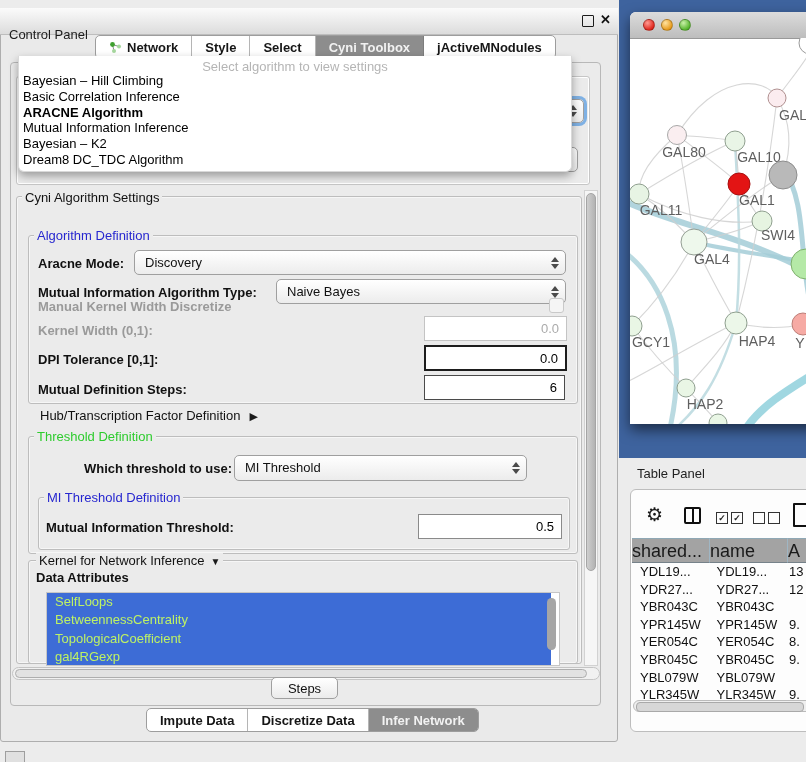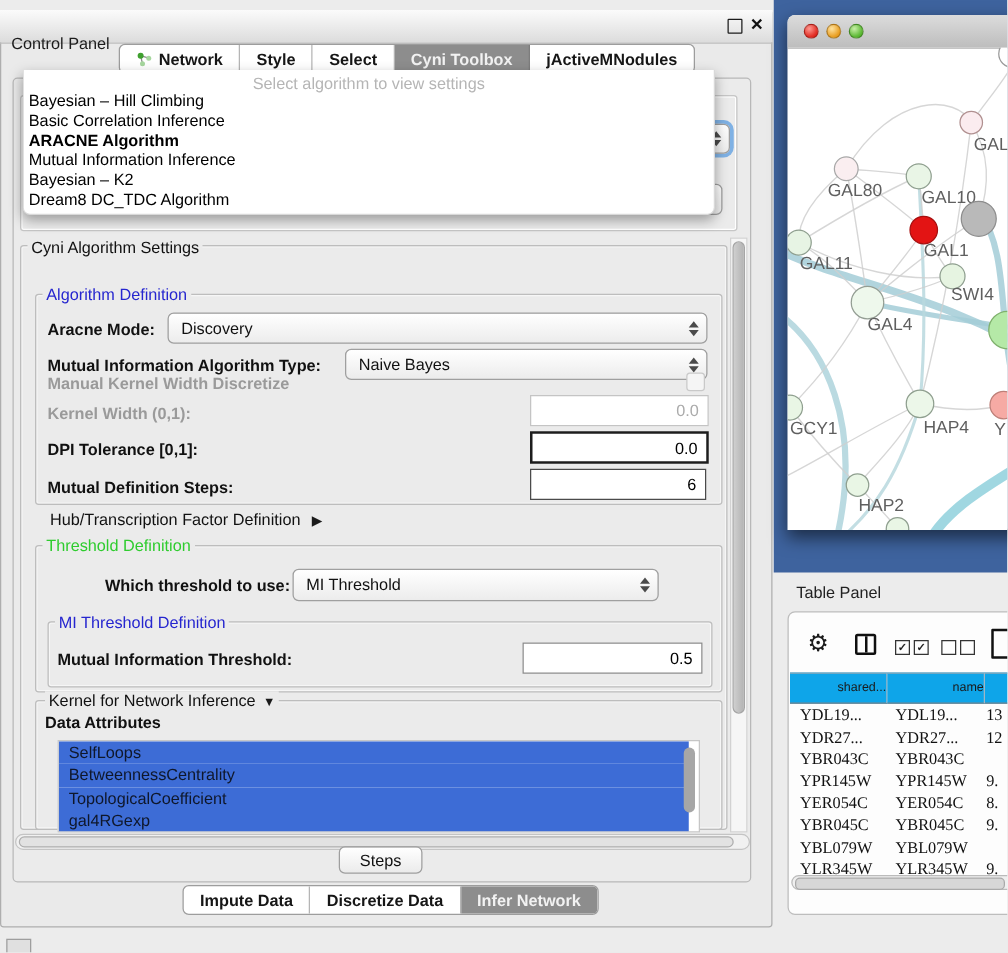--- a/index.html
+++ b/index.html
@@ -38,21 +38,21 @@
   .rowlabel{position:absolute;font-size:13px;font-weight:bold;color:#111;white-space:nowrap;z-index:4;}
   .rowlabel.dis{color:#9a9a9a;}
   .tfield{position:absolute;background:#fff;box-sizing:border-box;z-index:4;}
   .tfield span{position:absolute;right:7px;top:4px;font-size:13px;color:#000;}
   .checkbox{position:absolute;width:13px;height:13px;border:1px solid #c9c9c9;border-radius:3px;background:#f5f5f5;z-index:4;}
   .expander{position:absolute;font-size:13px;color:#111;z-index:4;white-space:nowrap;}
   .arrow-right{display:inline-block;margin-left:9px;font-size:11px;color:#1a1a1a;}
   .arrow-down{display:inline-block;margin-left:6px;font-size:10px;color:#1a1a1a;}
   
   .attrlist{left:46px;top:592px;width:514px;height:74px;background:#fff;border:1px solid #c6c6c6;overflow:hidden;z-index:4;box-sizing:border-box;}
-  .attr-item{position:relative;width:496px;height:18.4px;line-height:18.4px;background:#3d6cd6;color:#0f172a;font-size:13px;padding-left:8px;white-space:nowrap;}
+  .attr-item{position:relative;width:496px;height:18.4px;line-height:18.4px;background:#3d6cd6;color:#bef264;font-size:13px;padding-left:8px;white-space:nowrap;}
   .attr-thumb{position:absolute;right:3px;top:5px;width:9px;height:52px;background:#a6a6a6;border-radius:5px;z-index:5;}
   
   .vscroll{left:584px;top:190px;width:14px;height:476px;background:#f6f6f6;border:1px solid #d2d2d2;box-sizing:border-box;z-index:4;}
   .vthumb{position:absolute;left:1px;top:2px;width:10px;height:378px;border-radius:6px;background:linear-gradient(90deg,#cfcfcf,#b3b3b3);border:1px solid #a5a5a5;box-sizing:border-box;}
   .hscroll{left:12px;top:667px;width:588px;height:13px;background:#f1f1f1;border:1px solid #c4c4c4;border-radius:7px;box-sizing:border-box;z-index:4;}
   .hthumb{position:absolute;left:2px;top:1px;width:572px;height:9px;background:#e2e2e2;border:1px solid #aeaeae;border-radius:5px;box-sizing:border-box;}
   
   .applybtn{left:271px;top:677px;width:67px;height:22px;background:linear-gradient(#ffffff,#ebebeb);border:1px solid #9f9f9f;border-radius:5px;font-size:13px;color:#111;text-align:center;line-height:21px;z-index:4;box-sizing:border-box;}
   .miniicon{left:5px;top:751px;width:18px;height:11px;background:#e0e0e0;border:1px solid #9e9e9e;z-index:2;}
   
@@ -66,24 +66,24 @@
   .netcanvas{position:absolute;left:0;top:26px;width:200px;height:386px;overflow:hidden;}
   
   .tp-title{left:637px;top:466px;font-size:13px;color:#222;z-index:1;}
   .tpanel{left:630px;top:489px;width:200px;height:243px;background:#fdfdfd;border:1px solid #bdbdbd;border-radius:6px;z-index:1;box-sizing:border-box;}
   .gear{left:646px;top:503px;font-size:19px;color:#1a1a1a;z-index:2;}
   .colicon{left:684px;top:507px;width:17px;height:17px;border:2px solid #0f0f0f;border-radius:2px;z-index:2;box-sizing:border-box;}
   .colicon:before{content:"";position:absolute;left:5.5px;top:0;width:2px;height:13px;background:#0f0f0f;}
   .cb{position:absolute;width:10px;height:10px;border:1.5px solid #333;z-index:2;font-size:9px;line-height:10px;text-align:center;color:#222;font-weight:bold;}
   .pageicon{left:793px;top:503px;width:14px;height:20px;border:2px solid #111;border-radius:1px;z-index:2;}
   .thead{left:632px;top:538px;height:25px;display:flex;z-index:2;}
-  .thcell{box-sizing:border-box;background:#0ea5e9;border-top:1px solid #8fa8b5;border-bottom:1px solid #76828a;border-right:1px solid #9fb6c4;font-size:10px;color:#1a1a1a;text-align:right;line-height:24px;}
+  .thcell{box-sizing:border-box;background:#a3a3a3;border-top:1px solid #8fa8b5;border-bottom:1px solid #76828a;border-right:1px solid #9fb6c4;font-size:18px;color:#1a1a1a;text-align:left;line-height:24px;}
   .tbody{left:632px;top:563px;width:200px;height:137px;overflow:hidden;z-index:2;}
   .trow{display:flex;height:17.6px;line-height:17.6px;font-size:13px;color:#111;}
-  .tcell{box-sizing:border-box;padding-left:8px;white-space:nowrap;overflow:hidden;font-family:Liberation Serif, serif;}
+  .tcell{box-sizing:border-box;padding-left:8px;white-space:nowrap;overflow:hidden;}
   .hscroll2{left:633px;top:700px;width:180px;height:12px;background:#efefef;border:1px solid #bbb;border-radius:6px;z-index:3;box-sizing:border-box;}
   .hthumb2{position:absolute;left:2px;top:1px;width:166px;height:8px;background:#d7d7d7;border:1px solid #a9a9a9;border-radius:4px;}
 </style>
 </head>
 <body>
 
 <div id="screen">
 
   <div class="abs cpwin"></div>
   <div class="abs titlebar">

